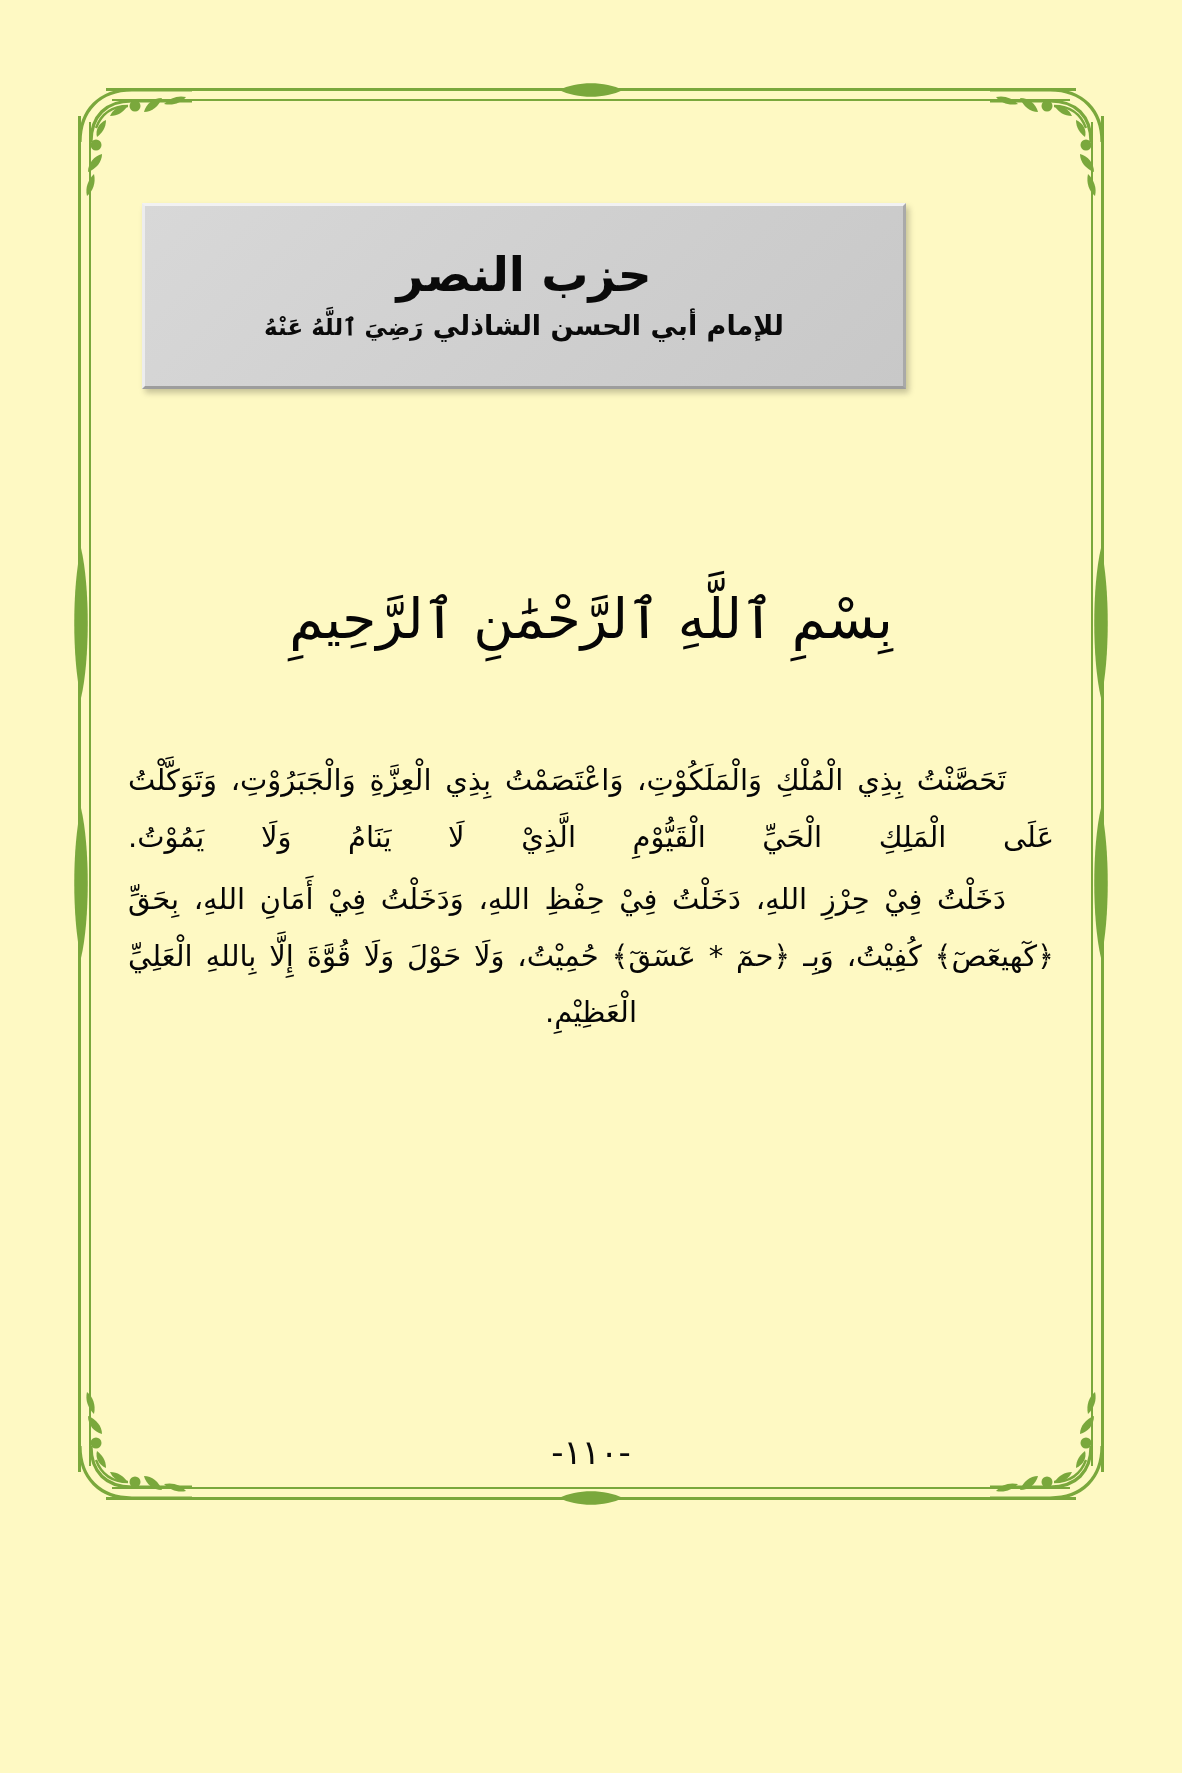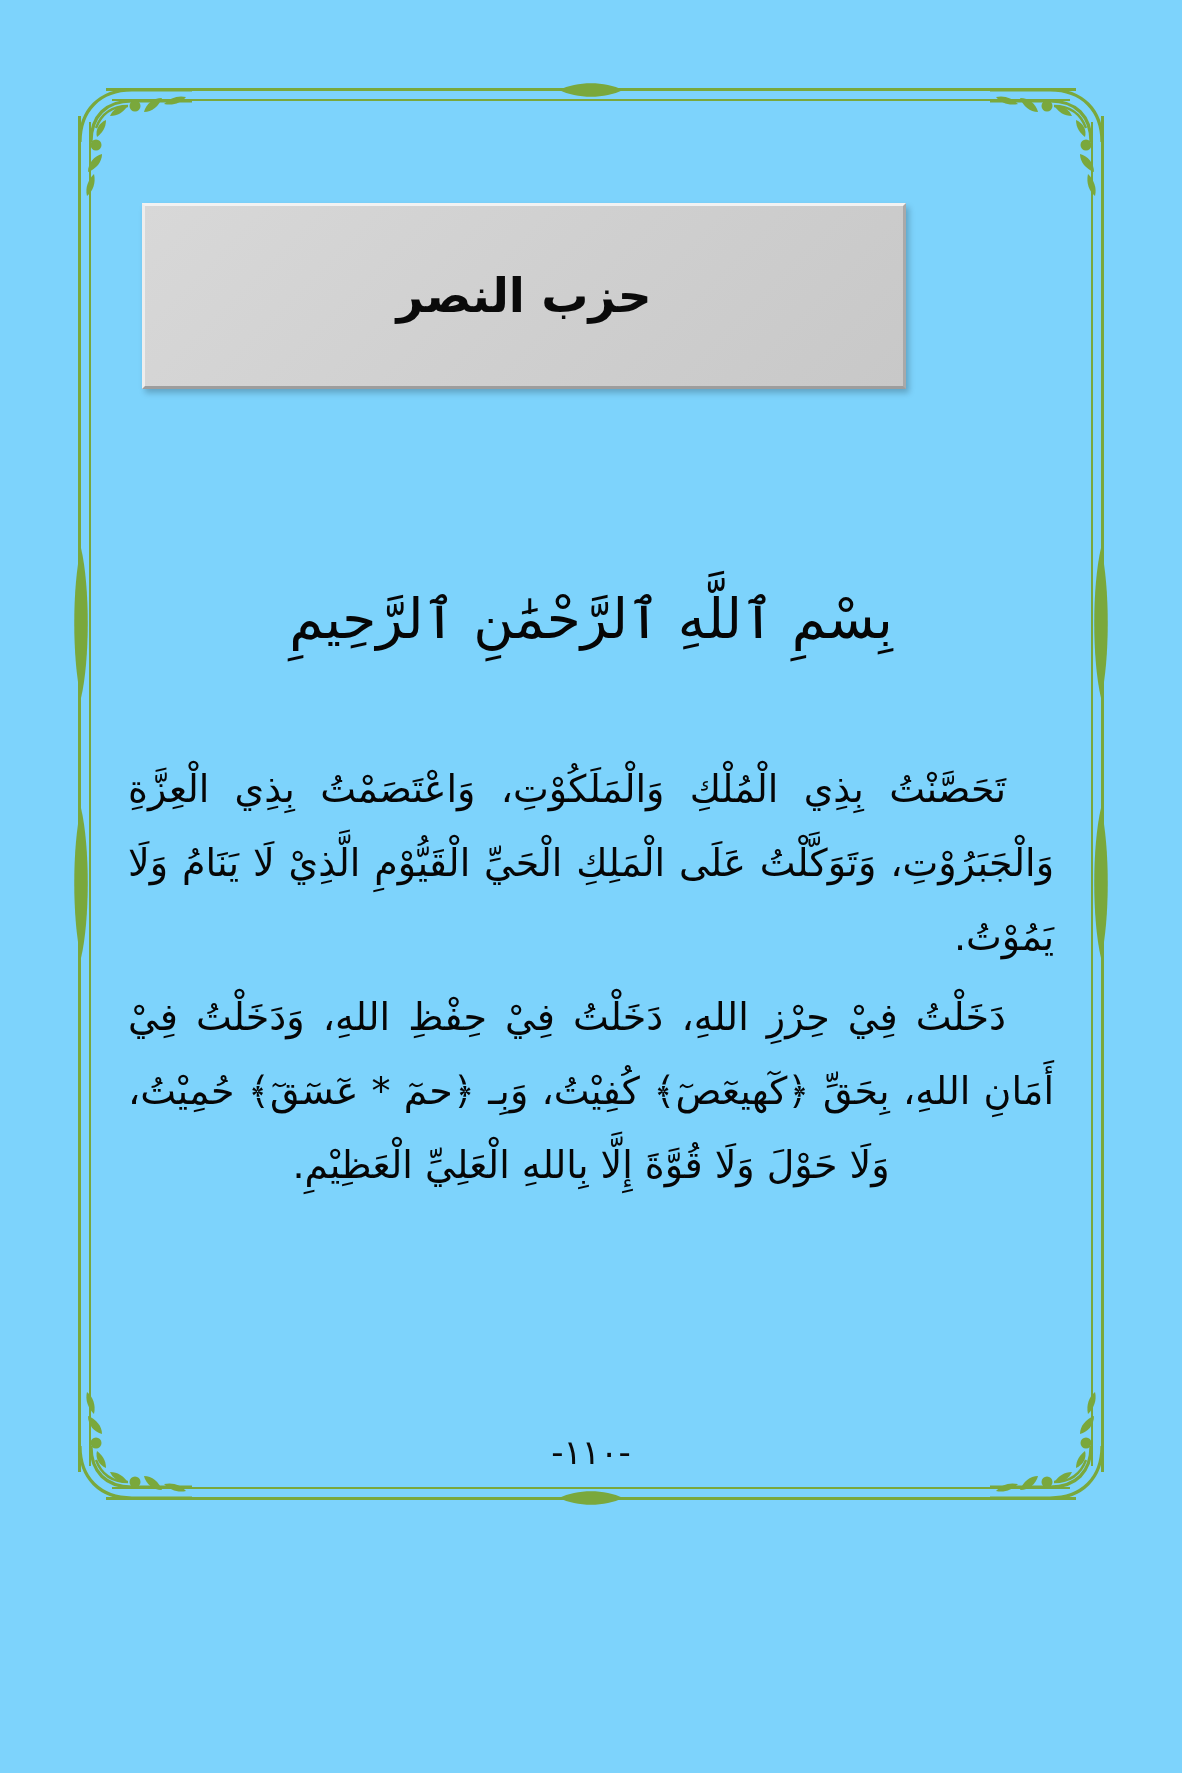--- a/index.html
+++ b/index.html
@@ -11,21 +11,21 @@
     width: 1182px;
     height: 1773px;
     font-family: "Liberation Serif", "DejaVu Serif", serif;
     position: relative;
     overflow: hidden;
   }
 
   .page {
     position: absolute;
     inset: 0;
-    background: #7dd3fc;
+    background: #fef9c3;
   }
 
   
   .frame {
     position: absolute;
     left: 78px;
     top: 88px;
     width: 1026px;
     height: 1412px;
   }
@@ -138,21 +138,21 @@
   
   .body-text {
     position: absolute;
     right: 128px;
     left: 128px;
     top: 752px;
     direction: rtl;
     text-align: justify;
     text-align-last: justify;
     font-family: "DejaVu Sans", "Liberation Sans", sans-serif;
-    font-size: 38px;
+    font-size: 29px;
     line-height: 1.95;
     color: #060606;
   }
   .body-text p {
     margin: 0 0 6px 0;
     text-indent: 48px;
   }
   .body-text p.last-center {
     text-align-last: center;
   }
@@ -274,20 +274,24 @@
     </div>
     <div class="leaf leaf-bottom">
       <svg width="64" height="22" viewBox="0 0 64 22">
         <path d="M0 11 C18 2 46 2 64 11 C46 20 18 20 0 11z" fill="#7aa83c"></path>
       </svg>
     </div>
   </div>
 
   <div class="title-plaque">
     <div class="title-main">حزب النصر</div>
+    <div class="title-sub">
+      <span>للإمام أبي الحسن الشاذلي</span>
+      <span class="honorific">رَضِيَ ٱللَّهُ عَنْهُ</span>
+    </div>
   </div>
 
 
   <div class="basmala">بِسْمِ ٱللَّهِ ٱلرَّحْمَٰنِ ٱلرَّحِيمِ</div>
 
   <div class="body-text">
     <p>تَحَصَّنْتُ بِذِي الْمُلْكِ وَالْمَلَكُوْتِ، وَاعْتَصَمْتُ بِذِي الْعِزَّةِ وَالْجَبَرُوْتِ، وَتَوَكَّلْتُ عَلَى الْمَلِكِ الْحَيِّ الْقَيُّوْمِ الَّذِيْ لَا يَنَامُ وَلَا يَمُوْتُ.</p>
     <p class="last-center">دَخَلْتُ فِيْ حِرْزِ اللهِ، دَخَلْتُ فِيْ حِفْظِ اللهِ، وَدَخَلْتُ فِيْ أَمَانِ اللهِ، بِحَقِّ ﴿كٓهيعٓصٓ﴾ كُفِيْتُ، وَبِـ ﴿حمٓ * عٓسٓقٓ﴾ حُمِيْتُ، وَلَا حَوْلَ وَلَا قُوَّةَ إِلَّا بِاللهِ الْعَلِيِّ الْعَظِيْمِ.</p>
   </div>
 

